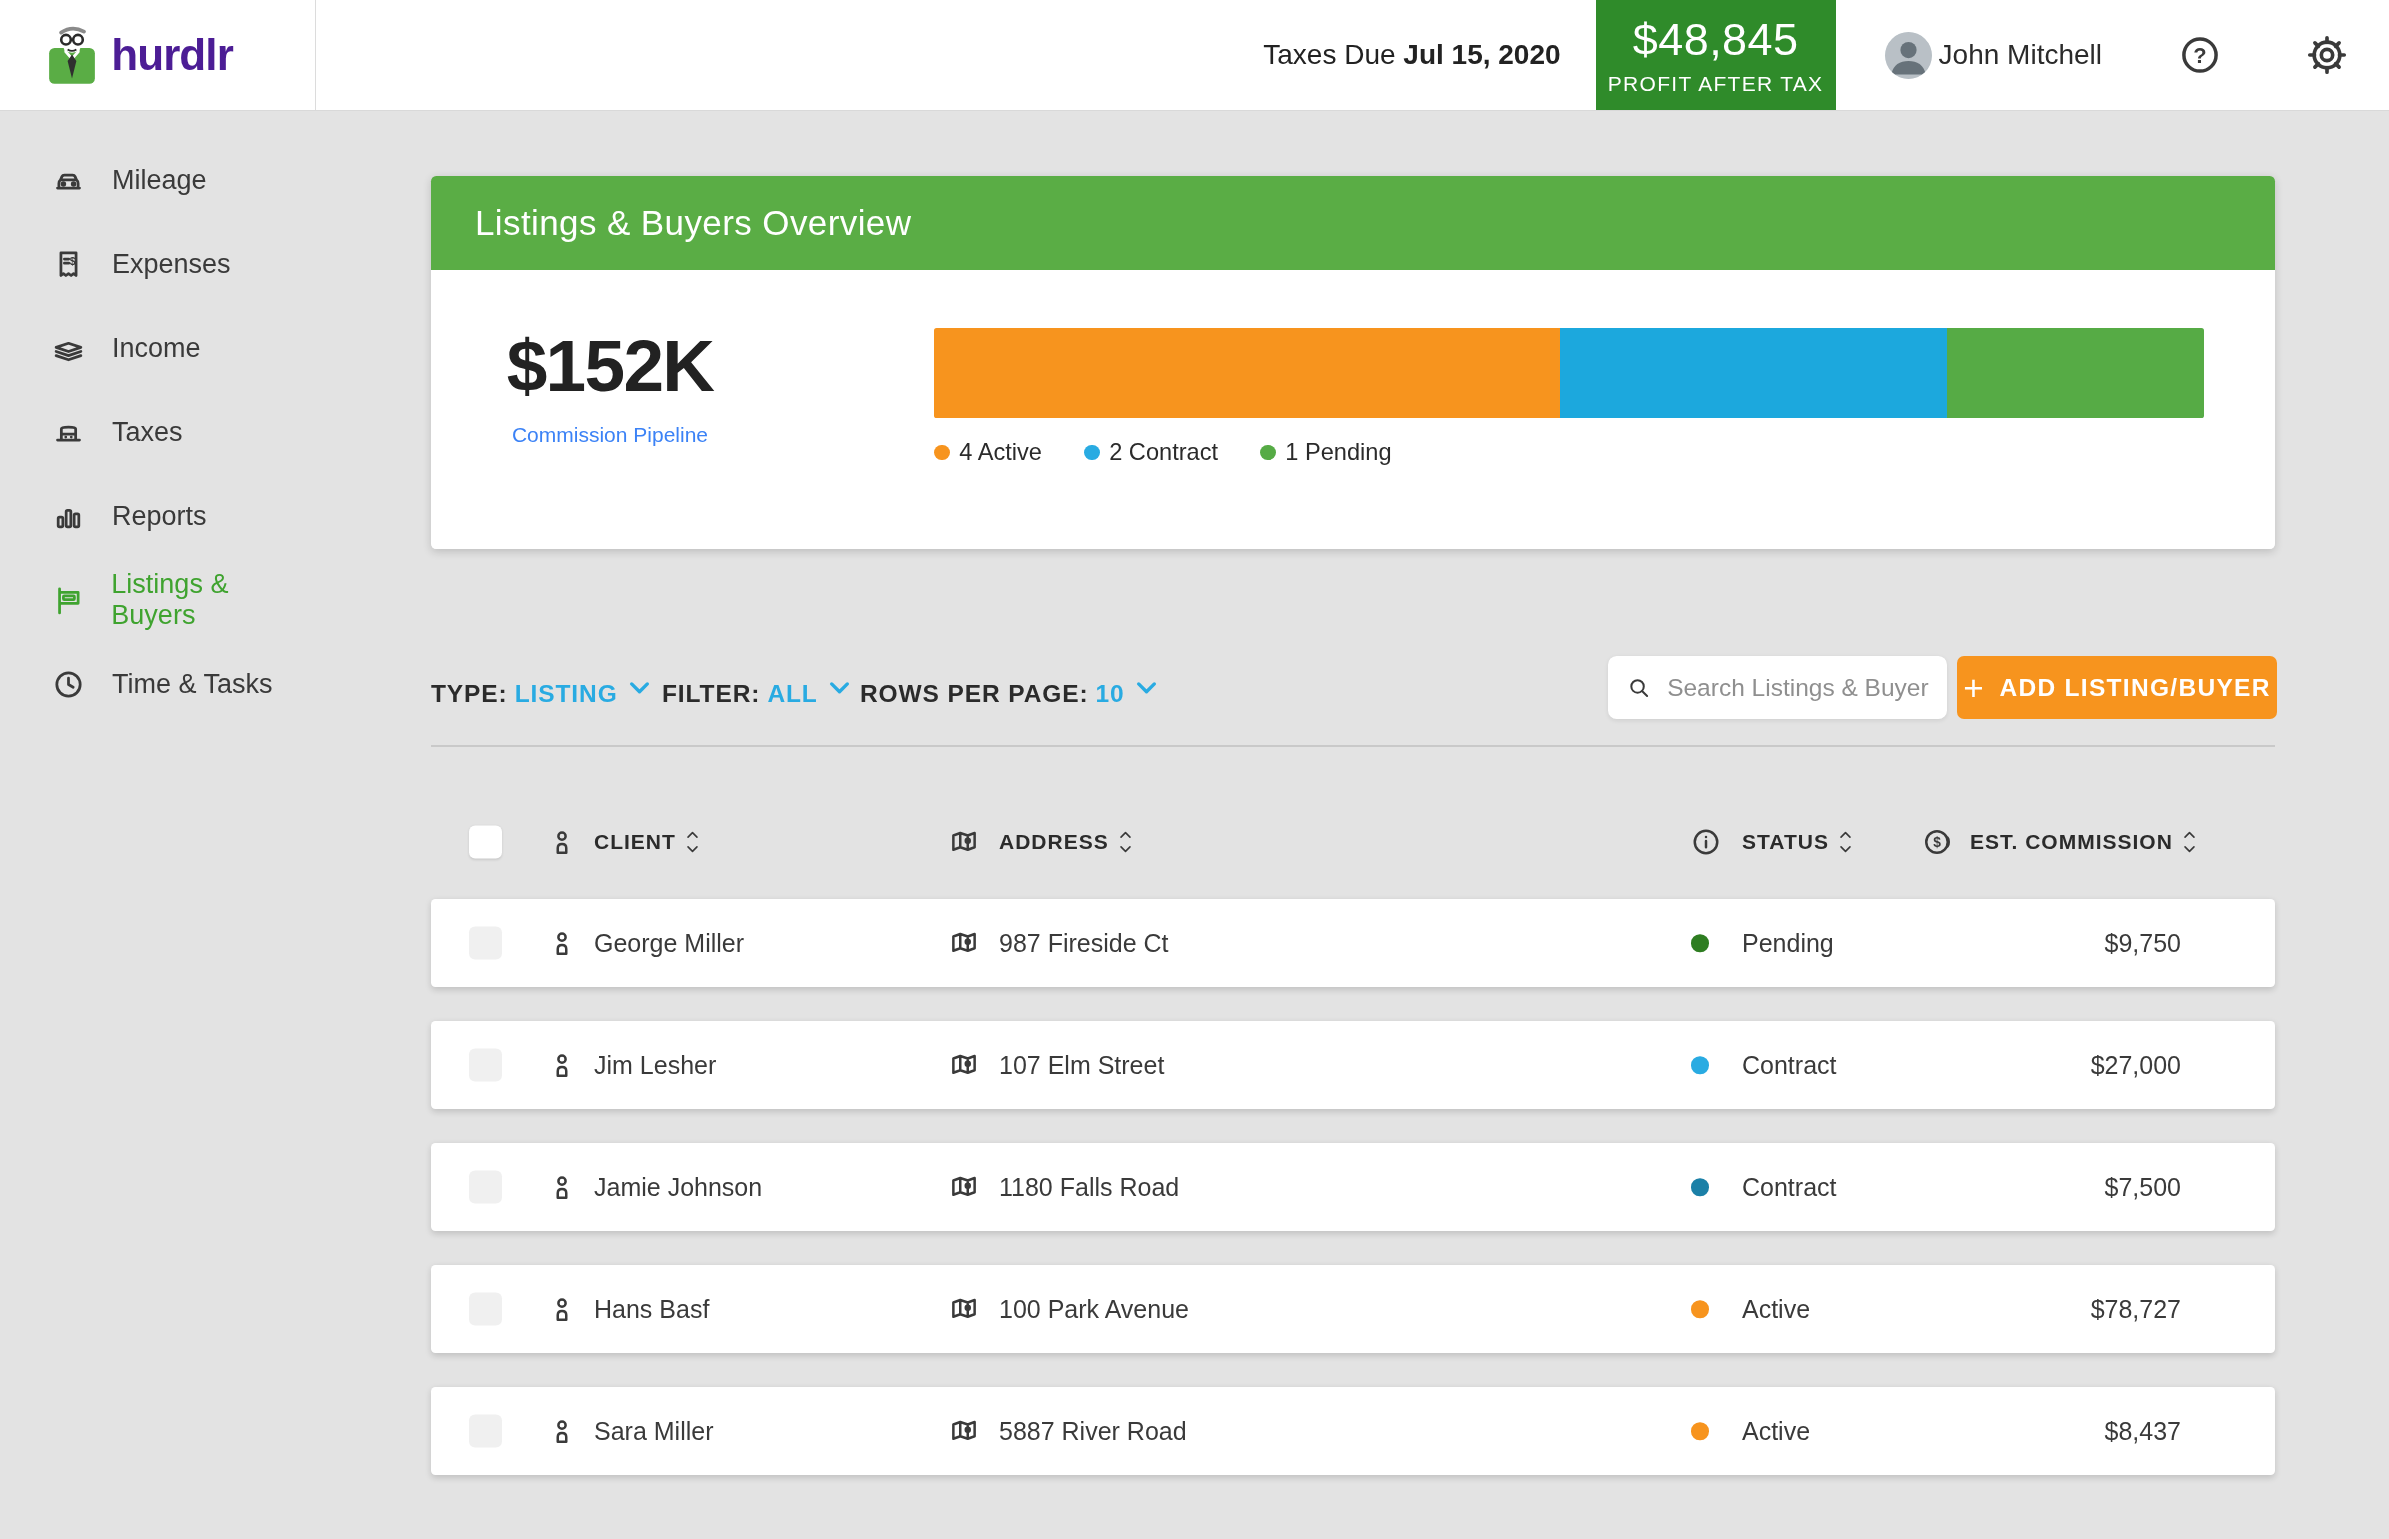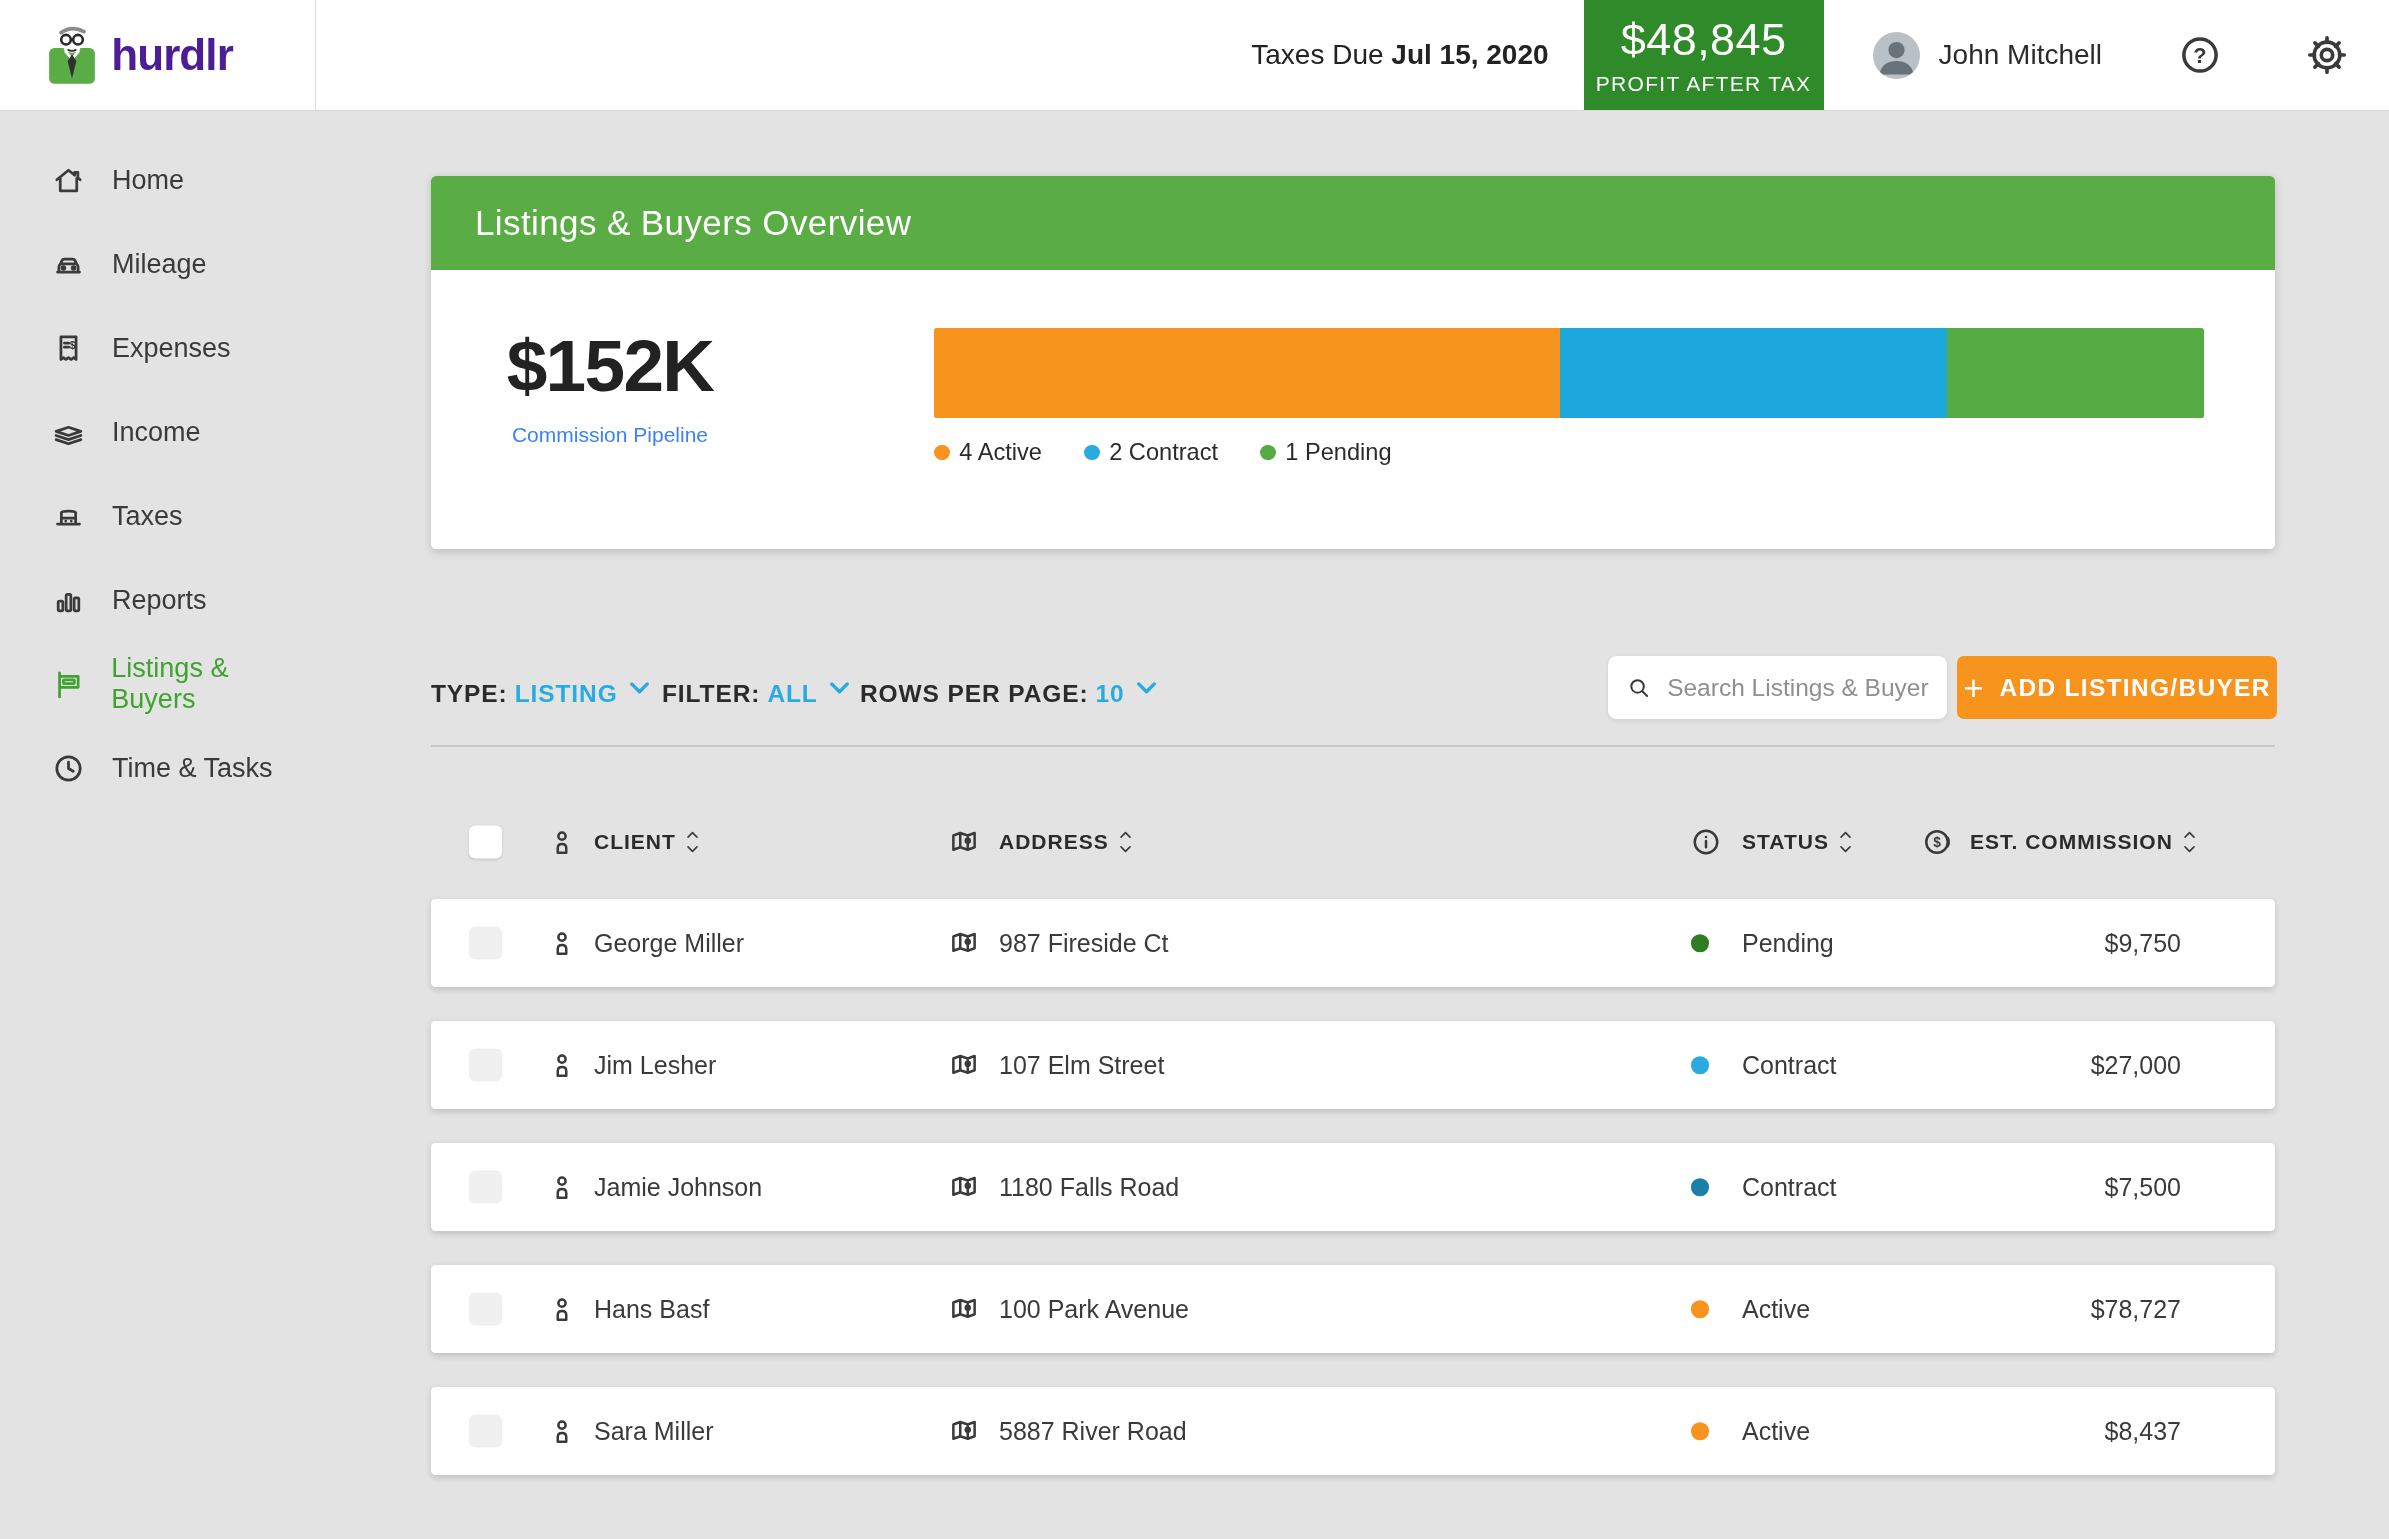--- a/index.html
+++ b/index.html
@@ -10,21 +10,21 @@
     border-right:1.7px solid #dcdcdc;}
   .logo-word{font-size:44px;font-weight:700;color:#4c1d95;letter-spacing:-0.9px;margin-left:12.2px;}
   .topbar-right{flex:1;display:flex;align-items:center;justify-content:flex-end;height:100%;}
   .taxes-due{font-size:28px;color:#222;white-space:nowrap;}
   .taxes-due b{font-weight:700;}
   .profit-badge{width:240px;height:110px;background:#2f8b2a;color:#fff;margin-left:35px;
     display:flex;flex-direction:column;align-items:center;justify-content:center;cursor:pointer;}
   .profit-amount{font-size:45px;font-weight:500;letter-spacing:0.4px;}
   .profit-label{font-size:21px;letter-spacing:1.3px;margin-top:5.2px;font-weight:500;}
   .avatar{width:47px;height:47px;border-radius:50%;overflow:hidden;background:#cfd6da;margin-left:49px;flex:0 0 auto;cursor:pointer;}
-  .username{font-size:28px;margin-left:19px;color:#2b2b2b;cursor:pointer;}
+  .username{font-size:28px;margin-left:7px;color:#2b2b2b;cursor:pointer;}
   .tb-icon{margin-left:77px;cursor:pointer;display:flex;align-items:center;}
   .tb-icon.last{margin-right:40px;margin-left:84px;}
   
   .sidebar{position:absolute;left:0;top:110px;width:316px;bottom:0;background:#e3e3e3;padding-top:28px;}
   .nav-item{display:flex;align-items:center;height:84px;padding-left:51px;cursor:pointer;}
   .nav-item .nav-icon{width:35px;height:35px;display:flex;align-items:center;justify-content:center;}
   .nav-item .nav-label{font-size:27px;margin-left:26px;color:#3a3a3a;}
   .nav-item.active .nav-label{color:#3fa32f;font-weight:500;}
   
   .main{position:absolute;left:316px;top:110px;right:0;bottom:0;}
@@ -129,28 +129,20 @@
         <path d="M12 2.6v2.6M12 18.8v2.6M2.6 12h2.6M18.8 12h2.6M5.4 5.4l1.9 1.9M16.7 16.7l1.9 1.9M18.6 5.4l-1.9 1.9M7.3 16.7l-1.9 1.9"></path>
       </svg>
     </span>
   </div>
 </header>
 
 <nav class="sidebar">
   <div class="nav-item">
     <span class="nav-icon">
       <svg class="icon" width="33" height="33" viewBox="0 0 24 24">
-          <path d="M3.5 11.5 12 4.5l4.5 3.7V6h2.3v4l1.7 1.5M6 10.5V19.5h12v-9"></path>
-        </svg>
-    </span>
-    <span class="nav-label">Home</span>
-  </div>
-  <div class="nav-item">
-    <span class="nav-icon">
-      <svg class="icon" width="33" height="33" viewBox="0 0 24 24">
           <path d="M4 17.5h16M5 17.5v-3.3c0-1.1.5-2.1 1.2-2.7l1-2.3c.3-.7 1-1.2 1.8-1.2h6c.8 0 1.5.5 1.8 1.2l1 2.3c.7.6 1.2 1.6 1.2 2.7v3.3M6.5 11.5h11"></path>
           <circle cx="8.3" cy="14.6" r="1"></circle>
           <circle cx="15.7" cy="14.6" r="1"></circle>
         </svg>
     </span>
     <span class="nav-label">Mileage</span>
   </div>
   <div class="nav-item">
     <span class="nav-icon">
       <svg class="icon" width="33" height="33" viewBox="0 0 24 24">

